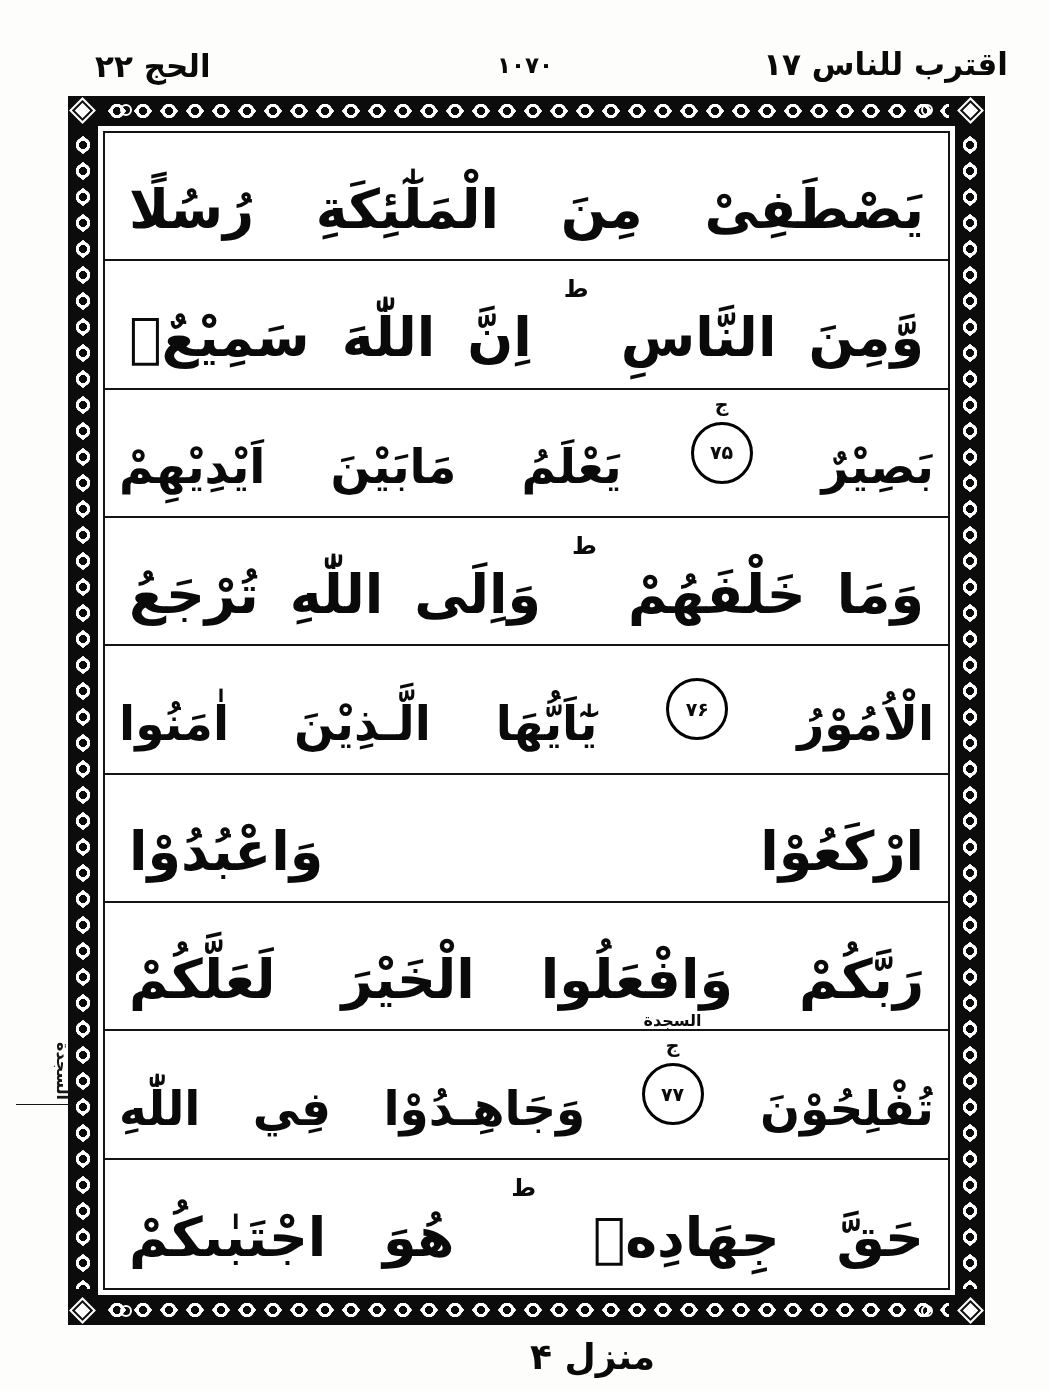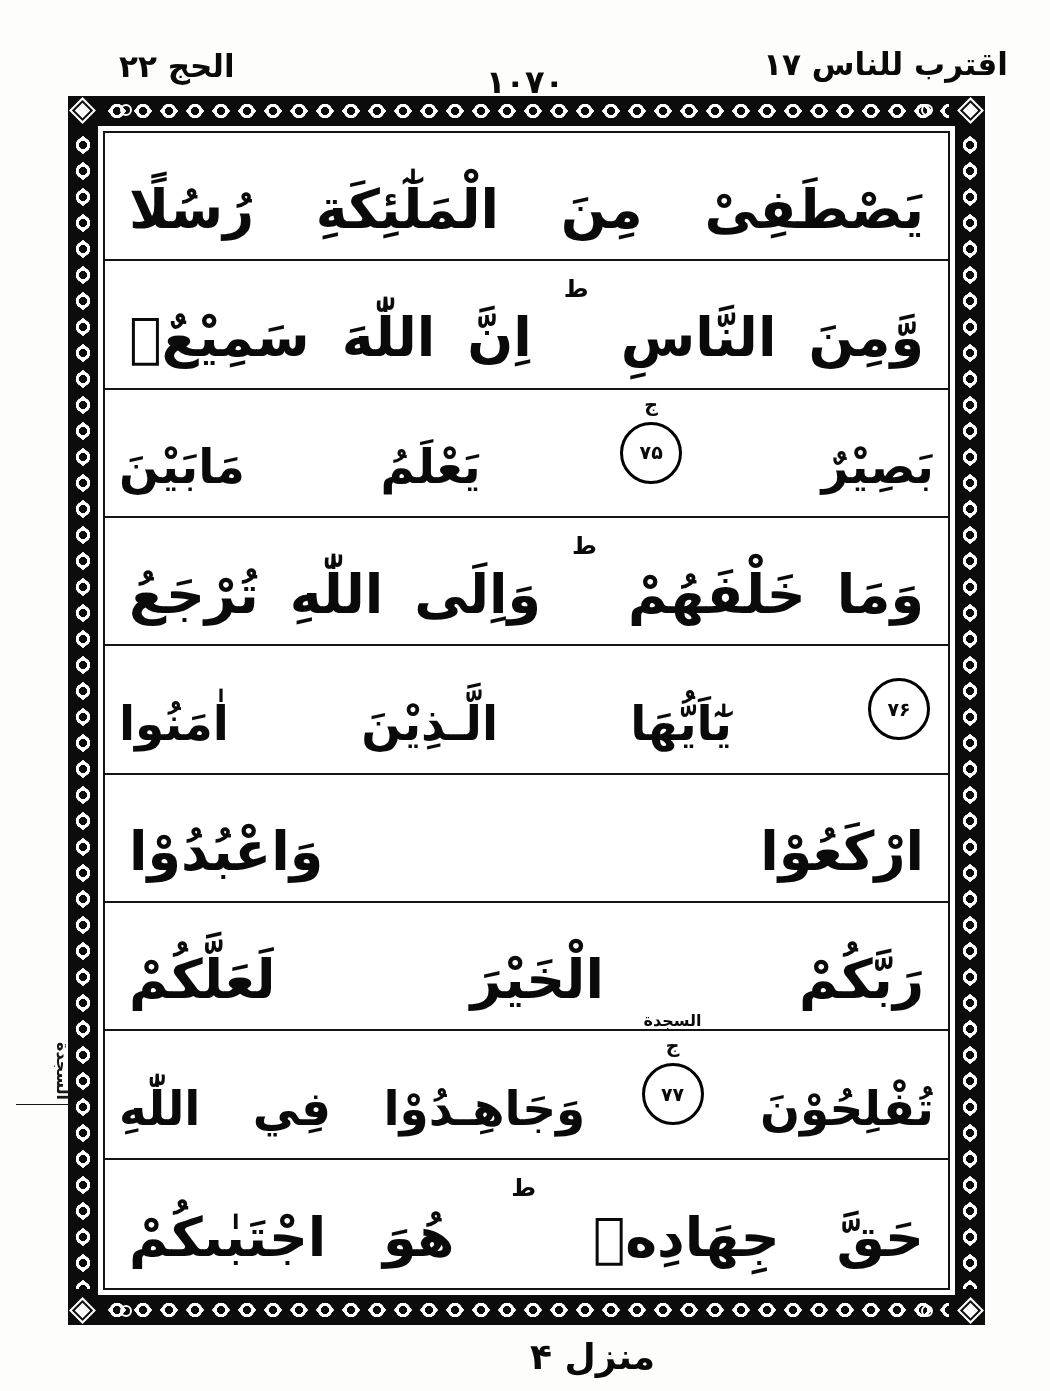--- a/index.html
+++ b/index.html
@@ -4,22 +4,22 @@
 <style>
   html,body{margin:0;padding:0;}
   body{
     width:1050px;height:1391px;position:relative;
     background:#fdfdfb;color:#0a0a0a;
     font-family:"DejaVu Sans",sans-serif;
     overflow:hidden;
   }
   
   .pagehead span{position:absolute;font-weight:700;white-space:nowrap;}
-  .surah-label{left:95px;top:48px;font-size:31px;margin-left:24px;}
-  .page-number{left:50%;transform:translateX(-50%);top:63px;font-size:32px;letter-spacing:2px;}
+  .surah-label{left:95px;top:48px;font-size:31px;}
+  .page-number{left:50%;transform:translateX(-50%);top:52px;font-size:23px;letter-spacing:2px;}
   .juz-label{right:42px;top:46px;font-size:31px;}
 
   
   .frame{position:absolute;left:68px;top:96px;width:917px;height:1229px;background:#0c0c0c;}
   .band{position:absolute;}
   .band.h{left:36px;right:36px;height:24px;background-repeat:repeat-x;
     background-image:
       radial-gradient(circle at 50% 50%, rgba(0,0,0,0) 0 4px, #fff 4px 7px, rgba(0,0,0,0) 7.5px),
       radial-gradient(circle at 50% 50%, #fff 0 2px, rgba(0,0,0,0) 2.5px);
     background-size:26px 24px,13px 24px;}
@@ -110,47 +110,50 @@
       </div>
 
       <div class="row tight">
         <span class="w">بَصِيْرٌ</span>
         <span class="verse">
           <span class="ann-jeem">ج</span>
           <span class="circle">۷۵</span>
         </span>
         <span class="w">يَعْلَمُ</span>
         <span class="w">مَابَيْنَ</span>
+        <span class="w">اَيْدِيْهِمْ</span>
       </div>
 
       <div class="row">
         <span class="w">وَمَا</span>
         <span class="w">خَلْفَهُمْ</span>
         <span class="waqf">ط</span>
         <span class="w">وَاِلَى</span>
         <span class="w">اللّٰهِ</span>
         <span class="w">تُرْجَعُ</span>
       </div>
 
       <div class="row tight">
+        <span class="w">الْاُمُوْرُ</span>
         <span class="verse">
           <span class="circle">۷۶</span>
         </span>
         <span class="w">يٰٓاَيُّهَا</span>
         <span class="w">الَّـذِيْنَ</span>
         <span class="w">اٰمَنُوا</span>
       </div>
 
       <div class="row">
         <span class="w">ارْكَعُوْا</span>
         <span class="w">وَاعْبُدُوْا</span>
       </div>
 
       <div class="row">
         <span class="w">رَبَّكُمْ</span>
+        <span class="w">وَافْعَلُوا</span>
         <span class="w">الْخَيْرَ</span>
         <span class="w">لَعَلَّكُمْ</span>
       </div>
 
       <div class="row tight">
         <span class="w">تُفْلِحُوْنَ</span>
         <span class="verse">
           <span class="ann-sajdah">السجدة</span>
           <span class="ann-jeem">ج</span>
           <span class="circle">۷۷</span>

